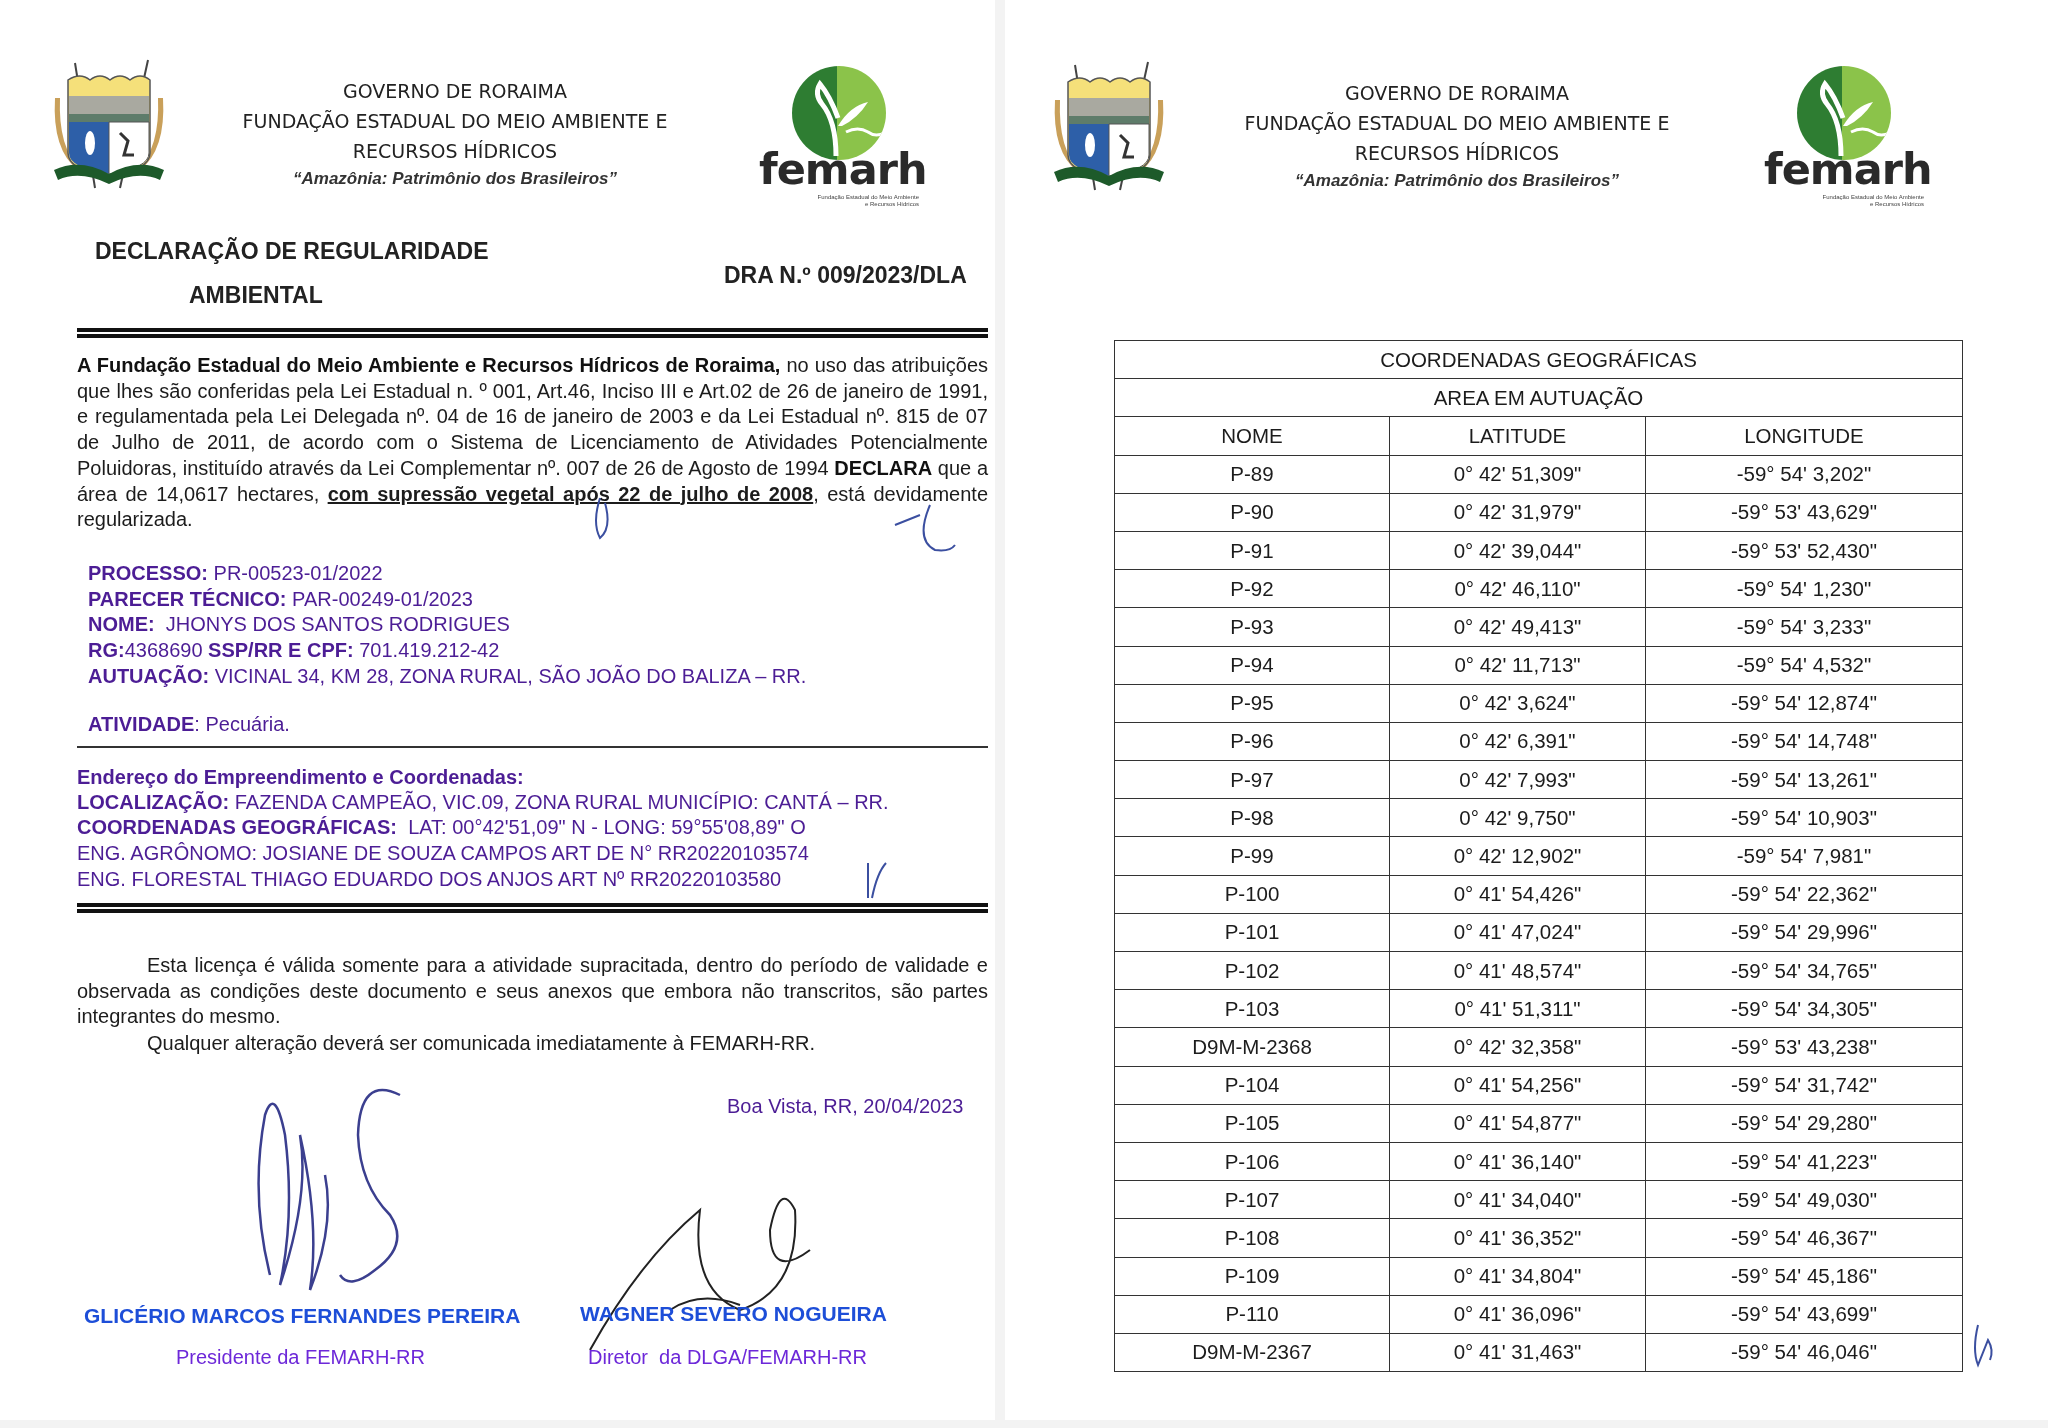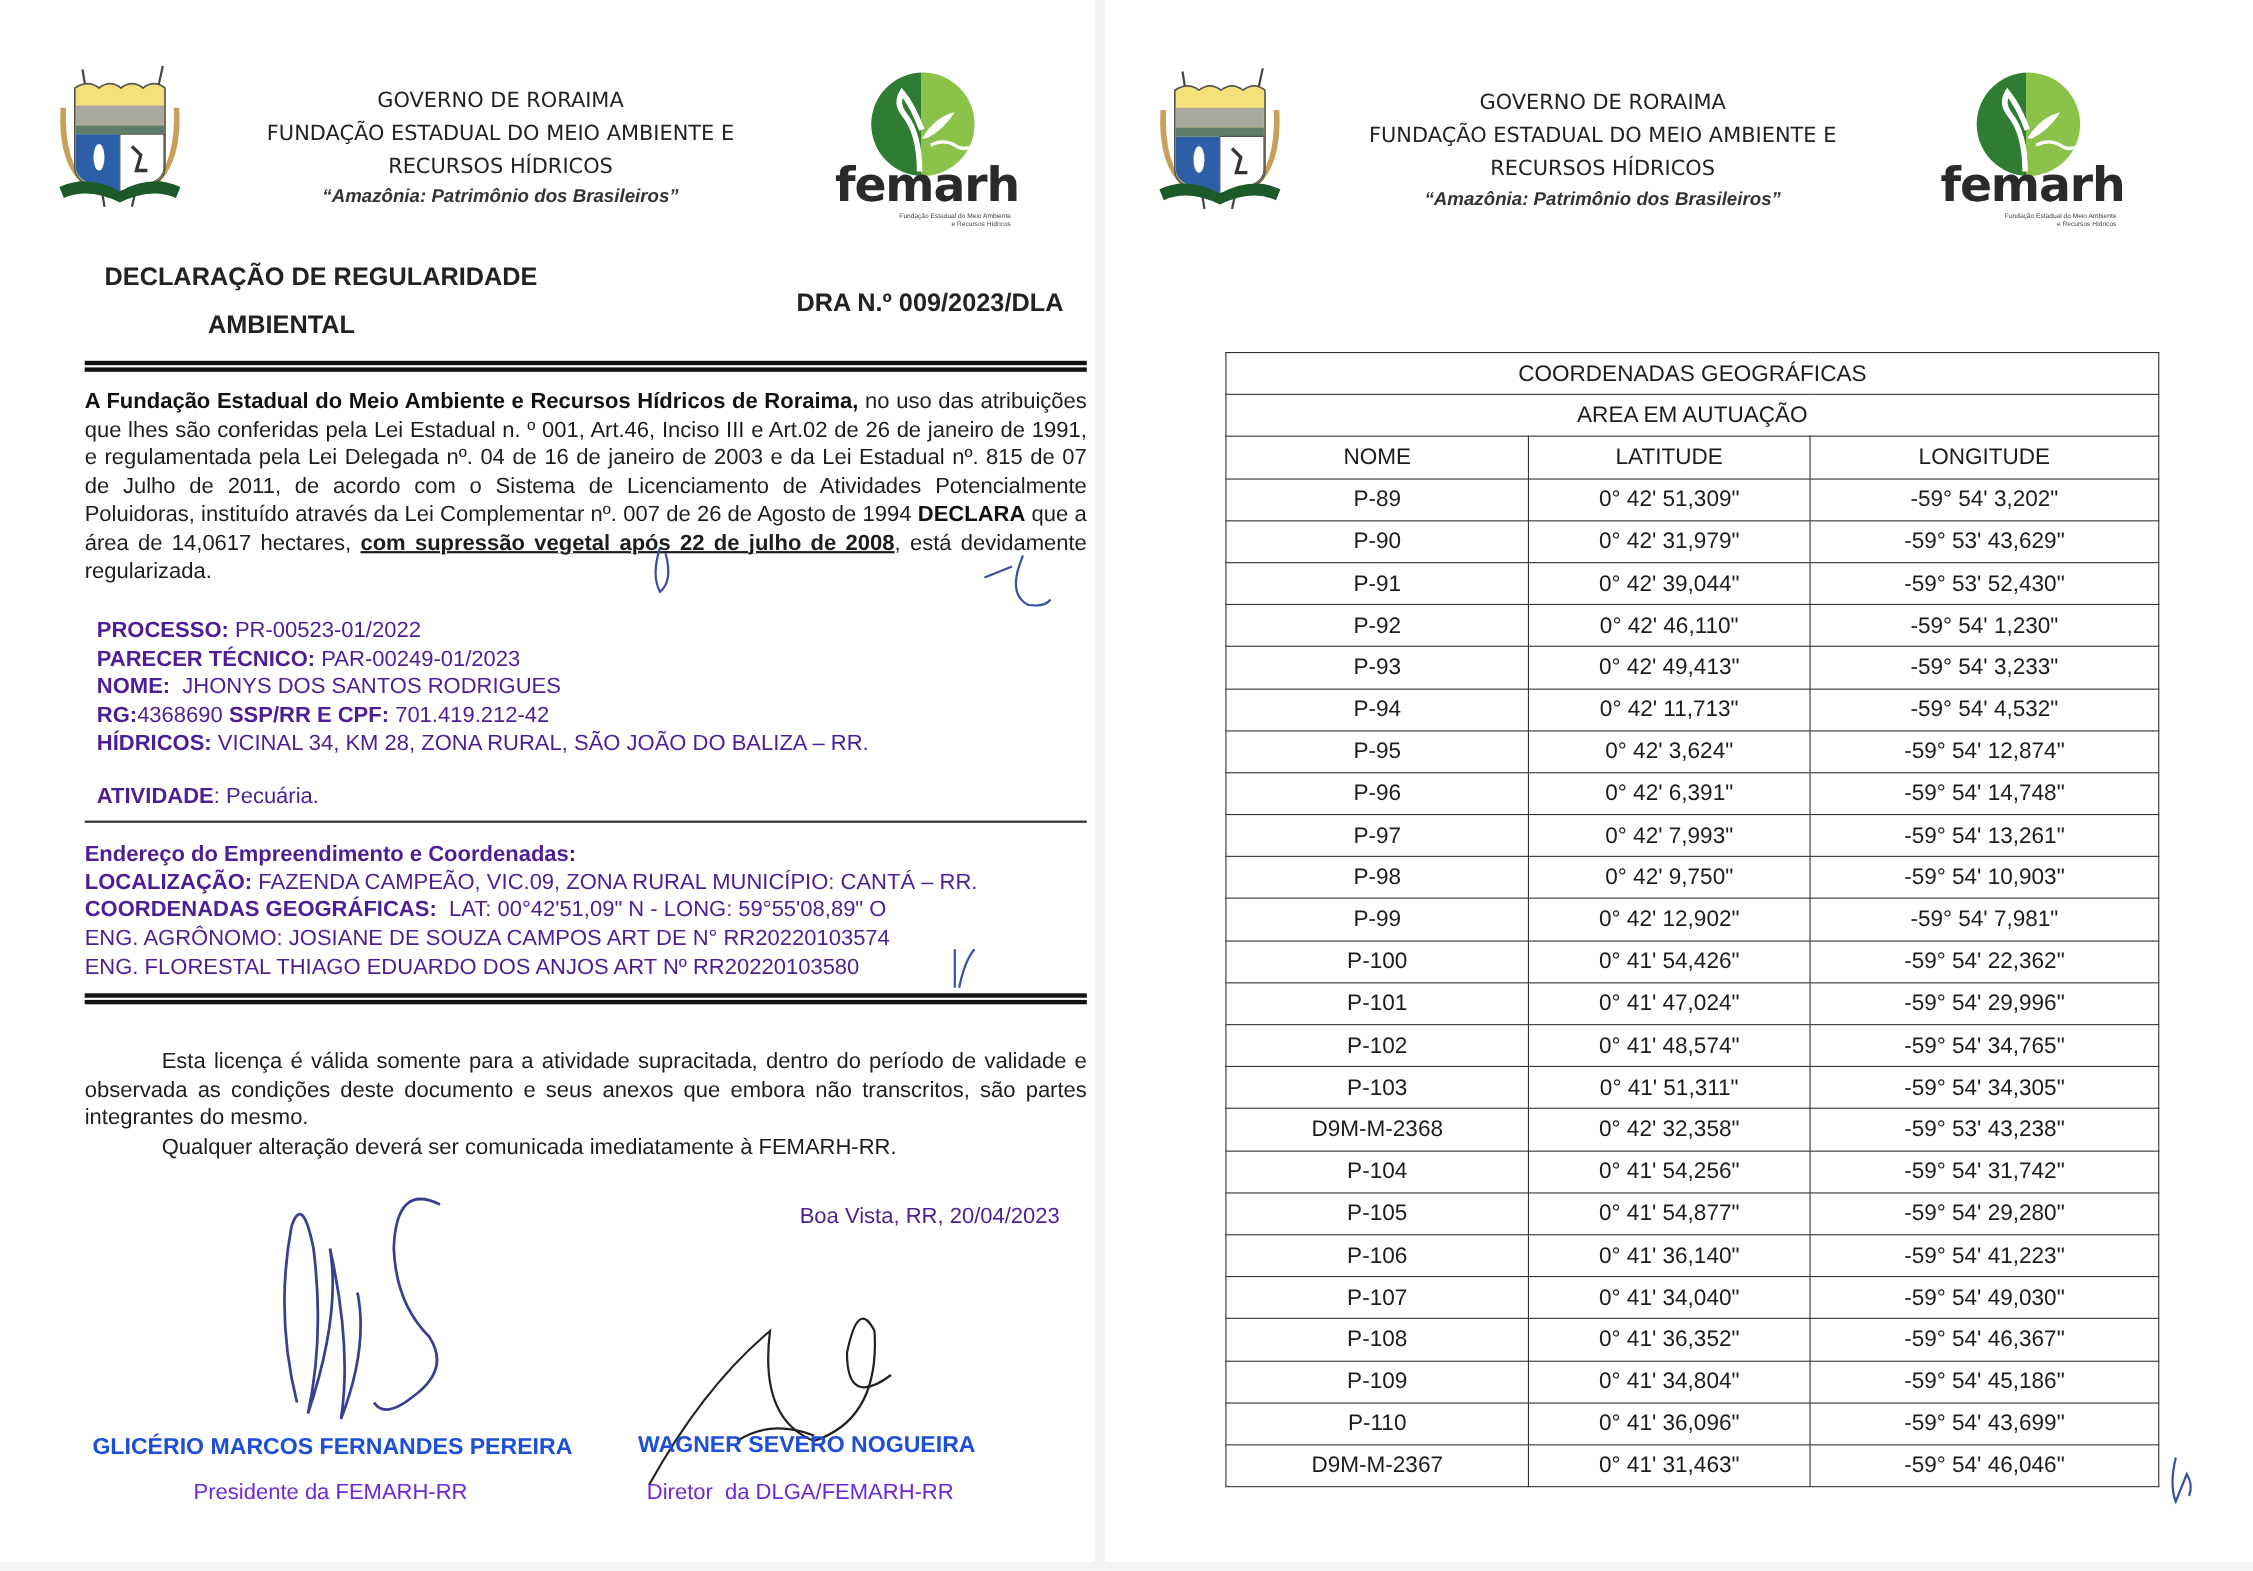--- a/index.html
+++ b/index.html
@@ -28,21 +28,21 @@
   .rule-single { position:absolute; left:77px; width:911px; height:0; border-top:2px solid #333; }
   .para { position:absolute; left:77px; width:911px; font-size:20px; line-height:25.7px; text-align:justify; color:#1c1c1c; }
   .para b { color:#111; }
   .u { text-decoration:underline; font-weight:bold; }
   .kv { position:absolute; font-size:20px; line-height:25.7px; color:#4c1d95; white-space:nowrap; }
   .kv b { font-weight:bold; }
   .sig-name { position:absolute; font-weight:bold; font-size:21px; color:#1d4ed8; white-space:nowrap; }
   .sig-role { position:absolute; font-size:20px; color:#6d28d9; white-space:nowrap; }
 
   
-  table.coords { position:absolute; left:1114px; top:320px; width:848px; border-collapse:collapse; table-layout:fixed; }
+  table.coords { position:absolute; left:1114px; top:340px; width:848px; border-collapse:collapse; table-layout:fixed; }
   table.coords td, table.coords th { border:1.5px solid #333; text-align:center; font-size:20.5px; height:37.2px; padding:0; color:#1c1c1c; font-weight:normal; }
   table.coords th { font-weight:bold; }
   col.c1 { width:275px; } col.c2 { width:256px; } col.c3 { width:317px; }
   .ink { position:absolute; }
 </style>
 </head>
 <body>
 
 <div class="page" id="page-left">
 
@@ -90,21 +90,21 @@
   <div class="rule-double" style="top:328px;"></div>
 
   <div class="para" style="top:353px;">
     <b>A Fundação Estadual do Meio Ambiente e Recursos Hídricos de Roraima,</b><span> no uso das atribuições que lhes são conferidas pela Lei Estadual n. º 001, Art.46, Inciso III e Art.02 de 26 de janeiro de 1991, e regulamentada pela Lei Delegada nº. 04 de 16 de janeiro de 2003 e da Lei Estadual nº. 815 de 07 de Julho de 2011, de acordo com o Sistema de Licenciamento de Atividades Potencialmente Poluidoras, instituído através da Lei Complementar nº. 007 de 26 de Agosto de 1994 </span><b>DECLARA</b><span> que a área de 14,0617 hectares, </span><span class="u">com supressão vegetal após 22 de julho de 2008</span><span>, está devidamente regularizada.</span>
   </div>
 
   <div class="kv" style="left:88px;top:561px;"><b>PROCESSO:</b><span> PR-00523-01/2022</span></div>
   <div class="kv" style="left:88px;top:587px;"><b>PARECER TÉCNICO:</b><span> PAR-00249-01/2023</span></div>
   <div class="kv" style="left:88px;top:612px;white-space:pre;"><b>NOME:</b><span>  JHONYS DOS SANTOS RODRIGUES</span></div>
   <div class="kv" style="left:88px;top:638px;"><b>RG:</b><span>4368690 </span><b>SSP/RR E CPF:</b><span> 701.419.212-42</span></div>
-  <div class="kv" style="left:88px;top:664px;"><b>HÍDRICOS:</b><span> VICINAL 34, KM 28, ZONA RURAL, SÃO JOÃO DO BALIZA – RR.</span></div>
+  <div class="kv" style="left:88px;top:664px;"><b>AUTUAÇÃO:</b><span> VICINAL 34, KM 28, ZONA RURAL, SÃO JOÃO DO BALIZA – RR.</span></div>
   <div class="kv" style="left:88px;top:712px;"><b>ATIVIDADE</b><span>: Pecuária.</span></div>
 
   <div class="rule-single" style="top:746px;"></div>
 
   <div class="kv" style="left:77px;top:765px;font-weight:bold;text-align:right;">Endereço do Empreendimento e Coordenadas:</div>
   <div class="kv" style="left:77px;top:790px;"><b>LOCALIZAÇÃO:</b><span> FAZENDA CAMPEÃO, VIC.09, ZONA RURAL MUNICÍPIO: CANTÁ – RR.</span></div>
   <div class="kv" style="left:77px;top:815px;white-space:pre;"><b>COORDENADAS GEOGRÁFICAS:</b><span>  LAT: 00°42'51,09" N - LONG: 59°55'08,89" O</span></div>
   <div class="kv" style="left:77px;top:841px;">ENG. AGRÔNOMO: JOSIANE DE SOUZA CAMPOS ART DE N° RR20220103574</div>
   <div class="kv" style="left:77px;top:867px;">ENG. FLORESTAL THIAGO EDUARDO DOS ANJOS ART Nº RR20220103580</div>
 

